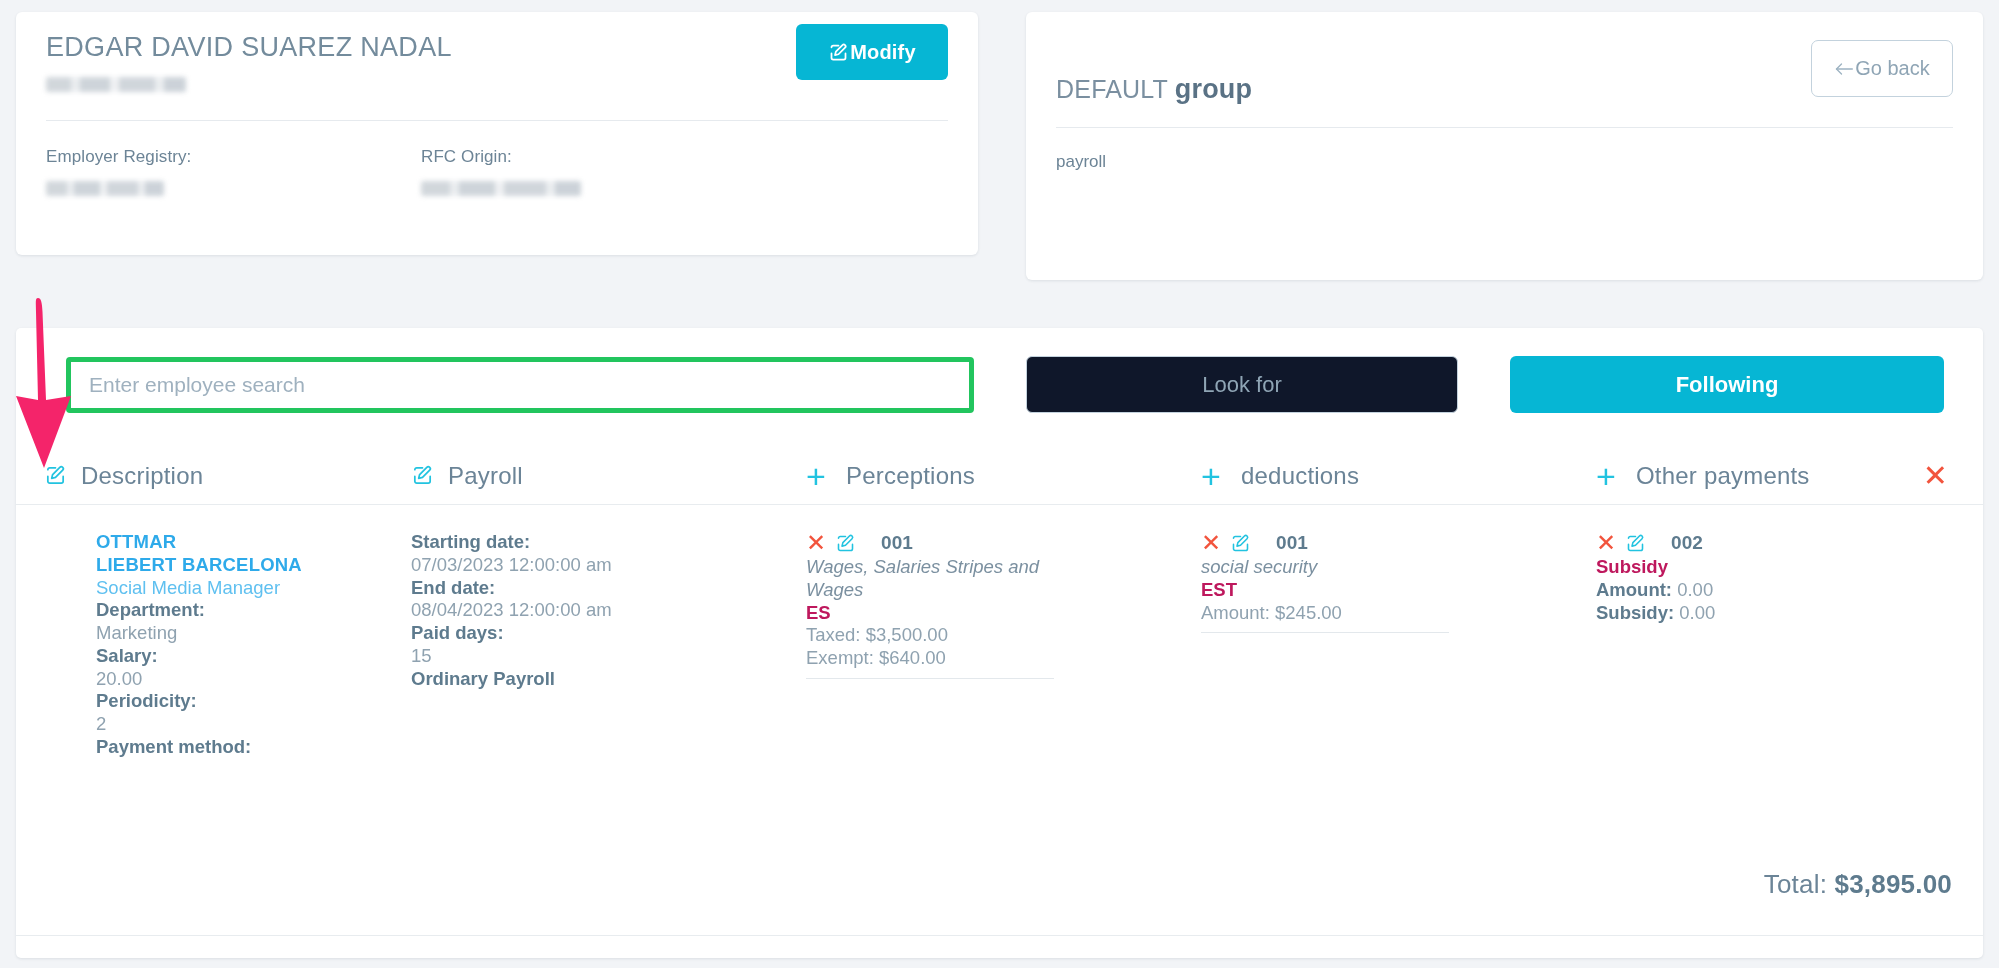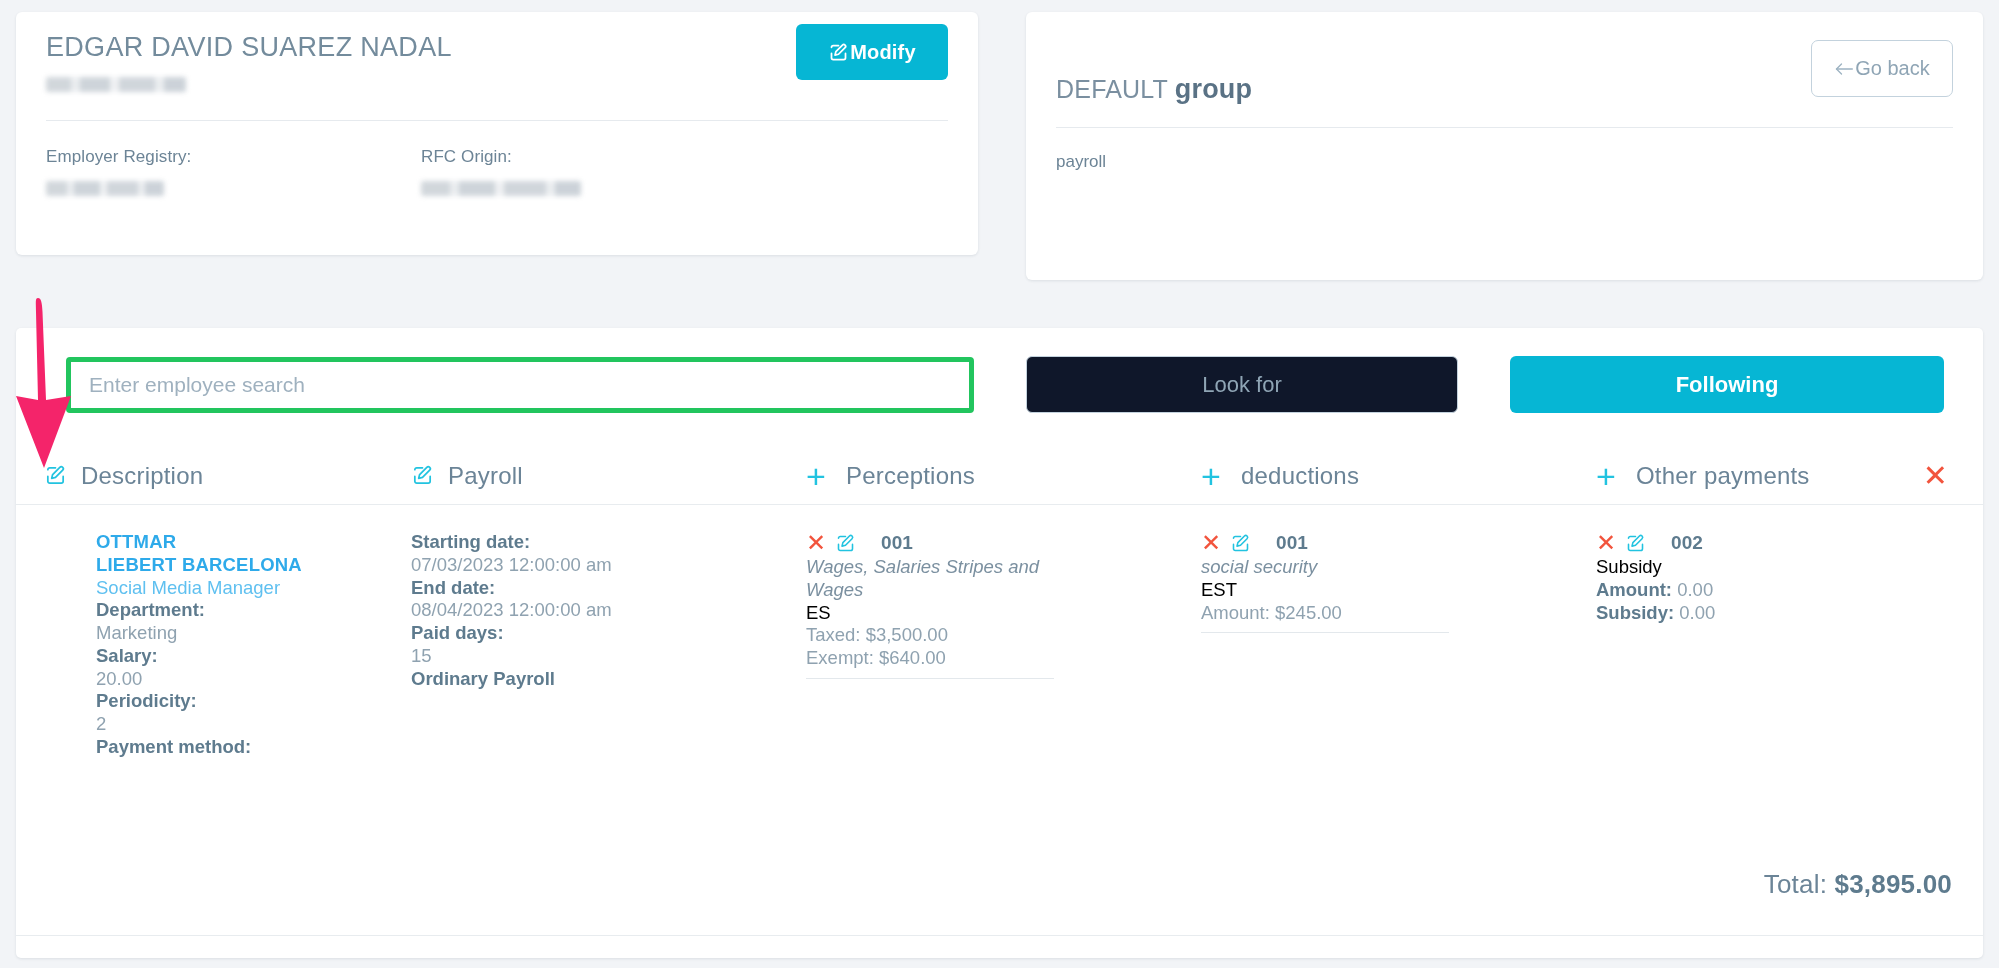--- a/index.html
+++ b/index.html
@@ -210,21 +210,21 @@
   .b1 { width: 395px; padding-left: 80px; }
   .b2 { width: 395px; }
   .b3 { width: 395px; }
   .b4 { width: 395px; }
   .b5 { width: 380px; padding-right: 28px; }
 
   .nm-bold { color: #2eaaea; font-weight: 700; letter-spacing: .2px; }
   .nm-role { color: #5fc0f0; }
   .lbl { color: #5e7b8e; font-weight: 700; }
   .val { color: #8fa2b0; }
-  .strong-dark { color: #000000; font-weight: 400; }
+  .strong-dark { color: #be185d; font-weight: 700; }
   .ital { color: #7b90a0; font-style: italic; }
 
   .entry-head {
     display: flex;
     align-items: center;
     gap: 9px;
     margin-bottom: 1px;
   }
   .entry-code { color: #5e7b8e; font-weight: 700; font-size: 19px; margin-left: 16px; }
   .entry-block { position: relative; }

